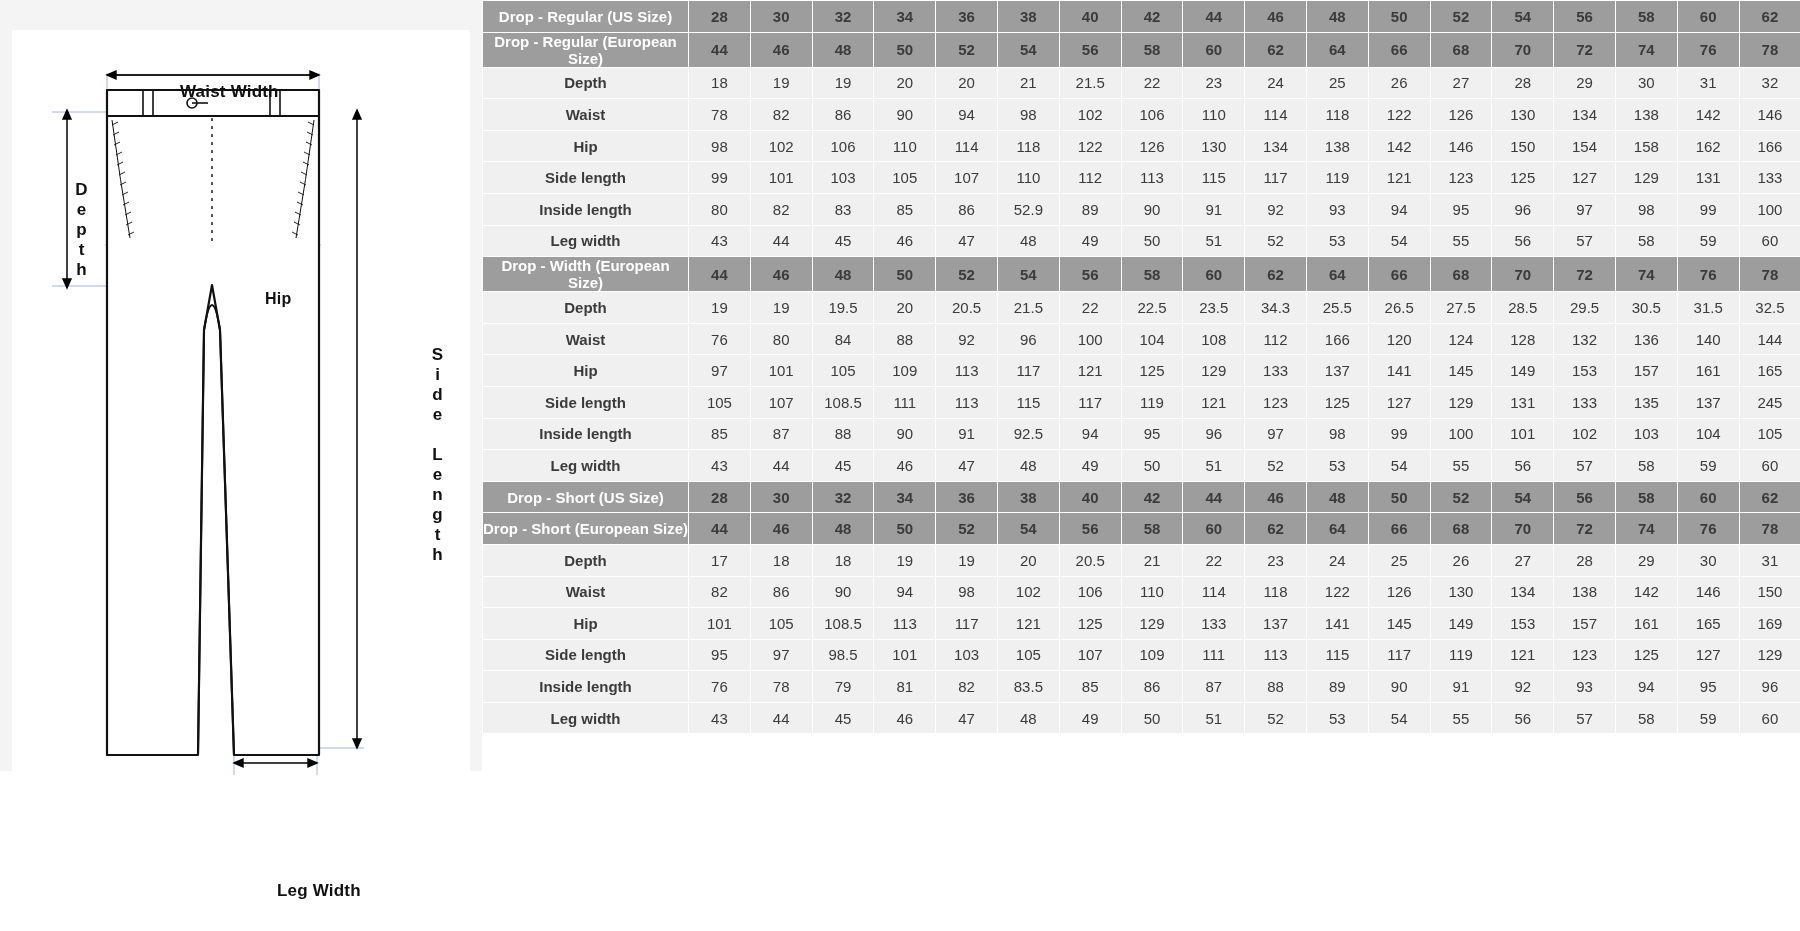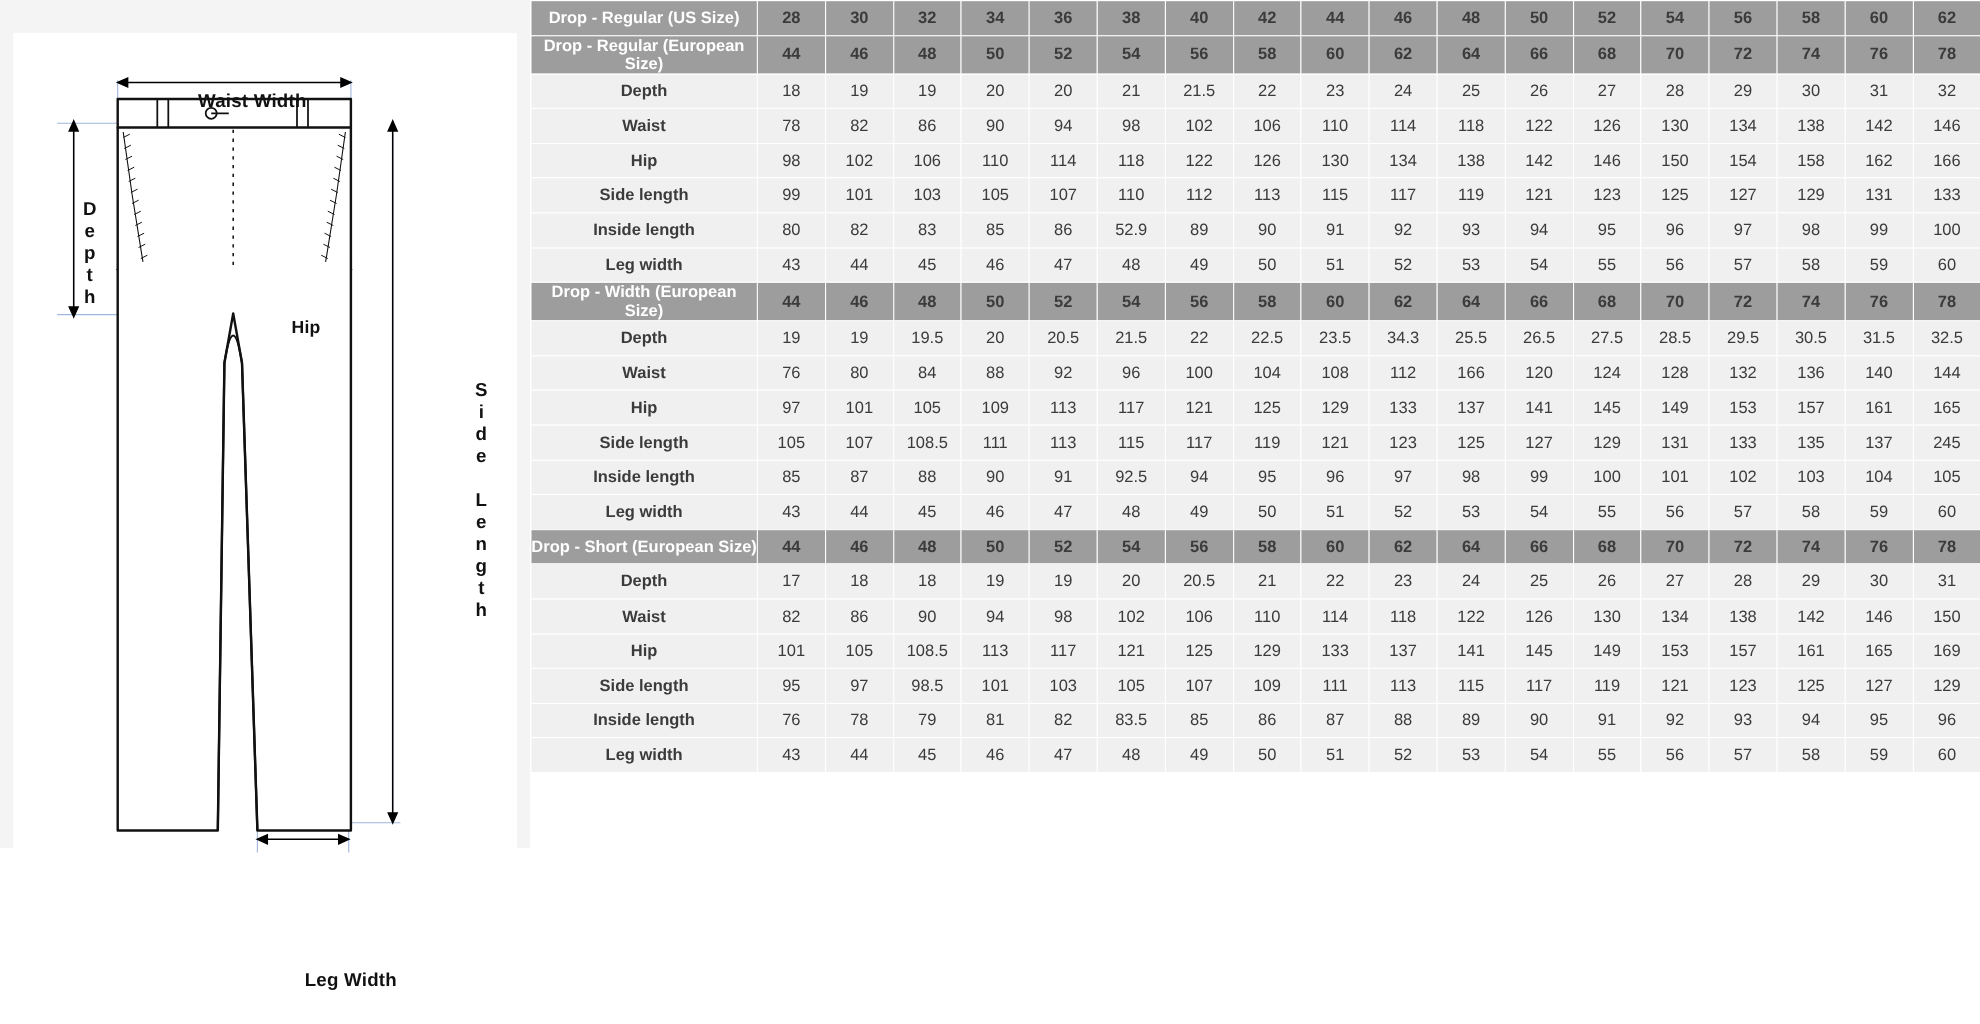--- a/index.html
+++ b/index.html
@@ -563,20 +563,41 @@
             <td class="datacell">53</td>
             <td class="datacell">54</td>
             <td class="datacell">55</td>
             <td class="datacell">56</td>
             <td class="datacell">57</td>
             <td class="datacell">58</td>
             <td class="datacell">59</td>
             <td class="datacell">60</td>
           </tr>
           <tr class="group-head">
+            <td class="rowhead">Drop - Short (US Size)</td>
+            <td>28</td>
+            <td>30</td>
+            <td>32</td>
+            <td>34</td>
+            <td>36</td>
+            <td>38</td>
+            <td>40</td>
+            <td>42</td>
+            <td>44</td>
+            <td>46</td>
+            <td>48</td>
+            <td>50</td>
+            <td>52</td>
+            <td>54</td>
+            <td>56</td>
+            <td>58</td>
+            <td>60</td>
+            <td>62</td>
+          </tr>
+          <tr class="group-head">
             <td class="rowhead">Drop - Short (European Size)</td>
             <td>44</td>
             <td>46</td>
             <td>48</td>
             <td>50</td>
             <td>52</td>
             <td>54</td>
             <td>56</td>
             <td>58</td>
             <td>60</td>

